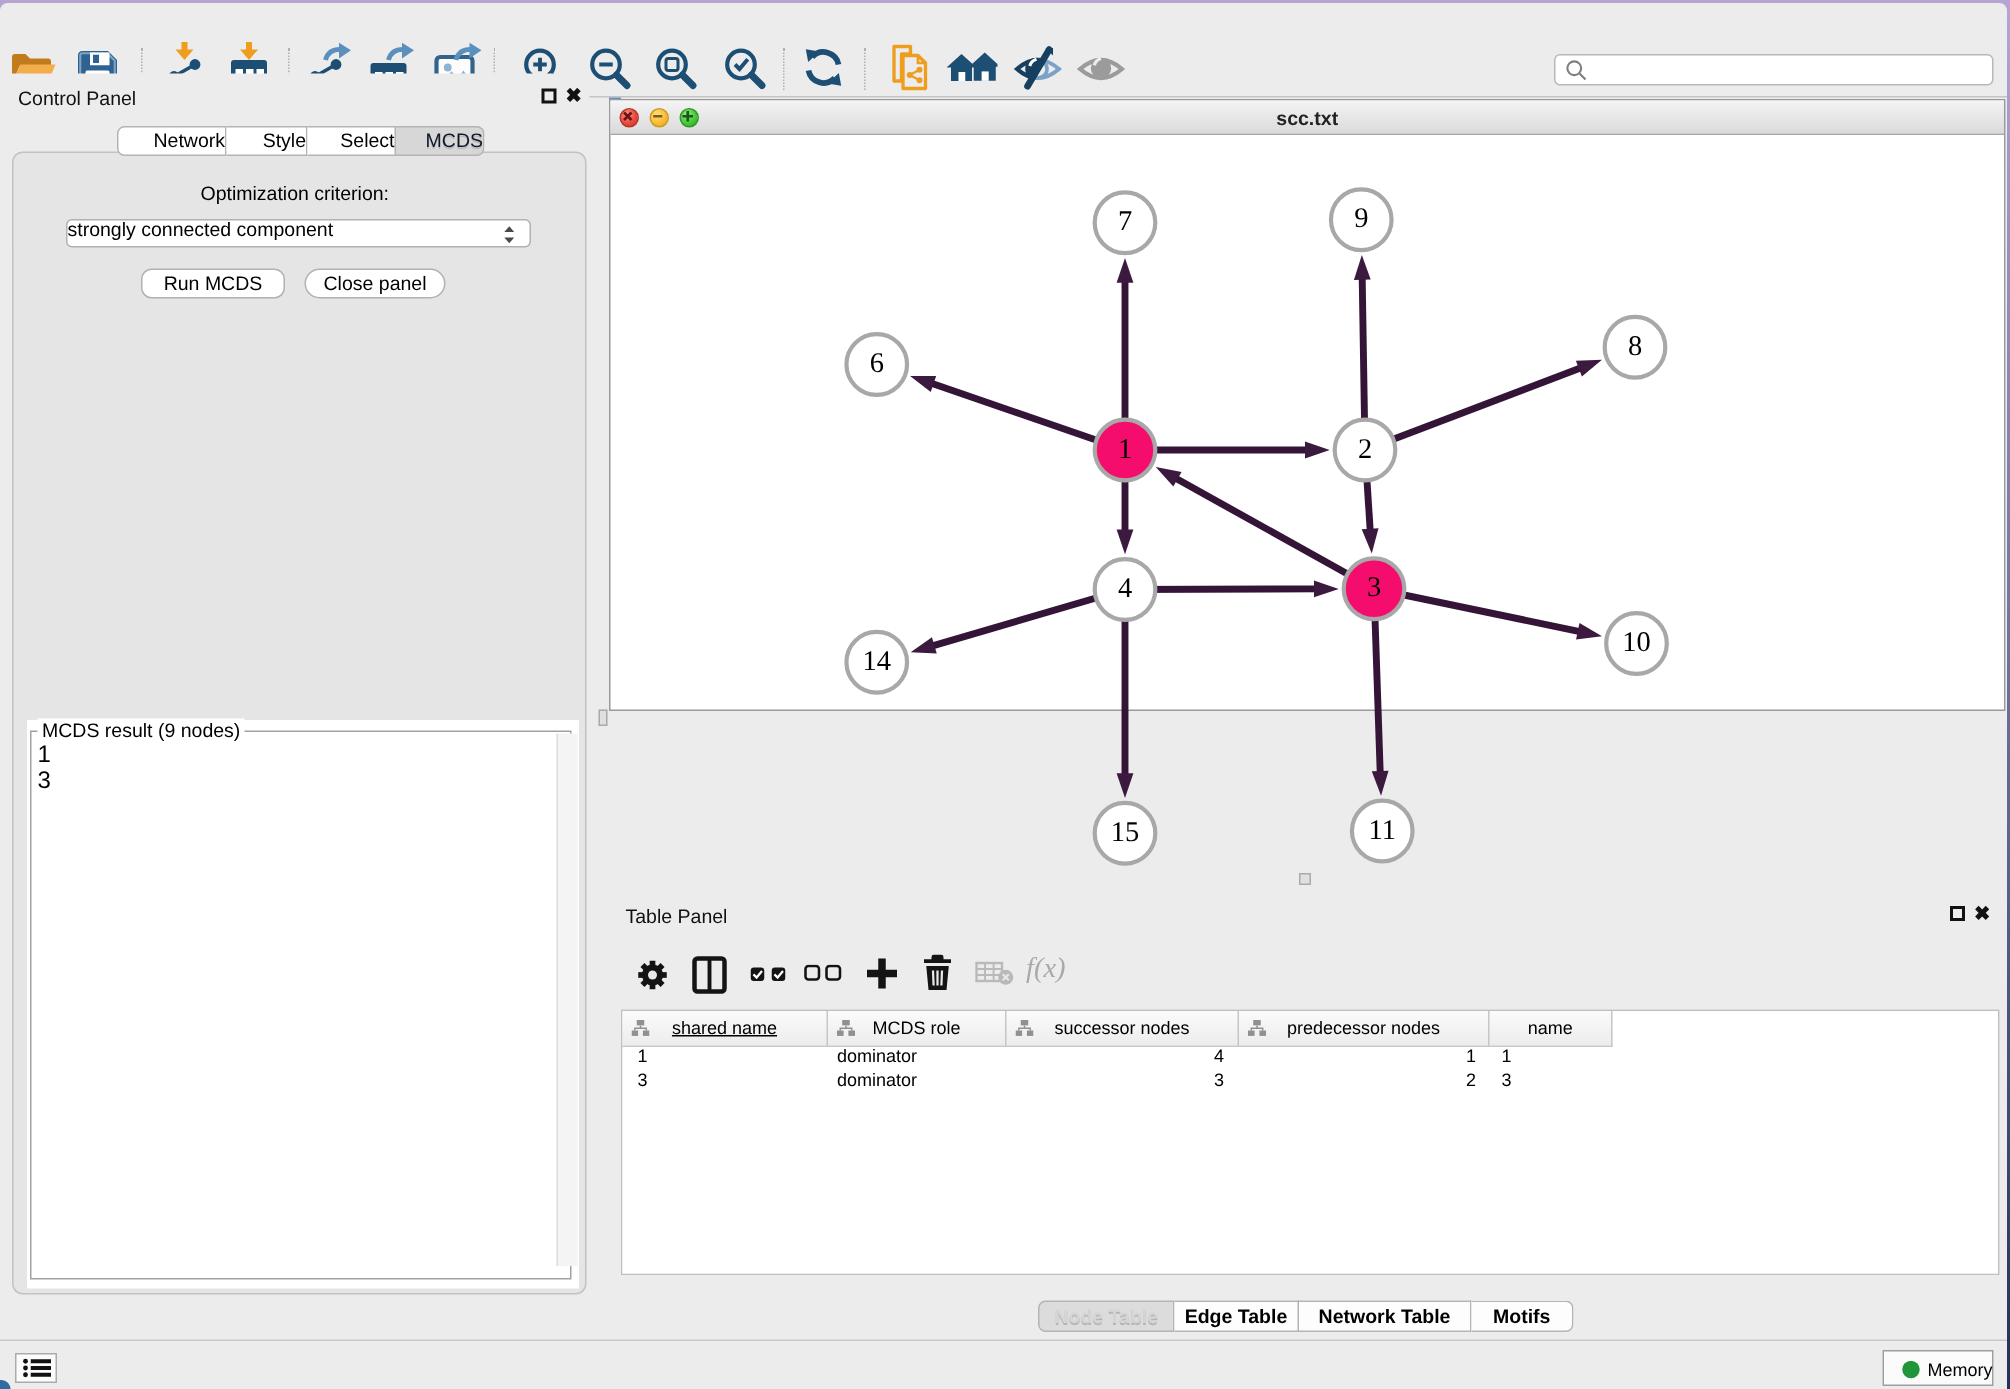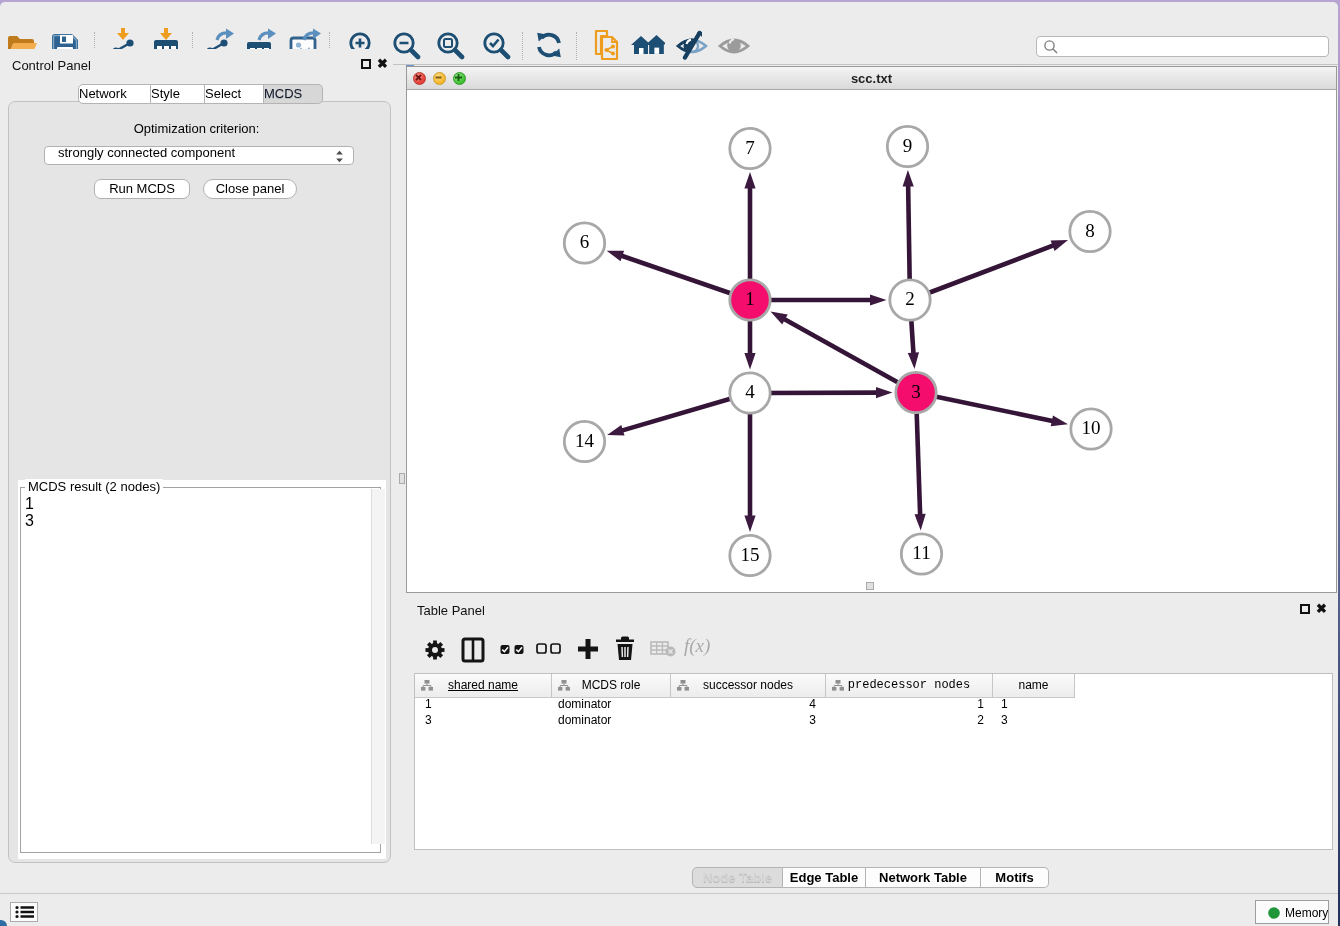--- a/index.html
+++ b/index.html
@@ -14,32 +14,32 @@
 #toolbar { position:absolute; left:0; top:26px; width:1338px; height:37px; background:#ececec; border-bottom:1px solid #c4c4c4; }
 .tbi { position:absolute; top:2px; }
 .tsep { position:absolute; top:4px; width:1px; height:28px; border-left:1px dotted #b0b0b0; }
 #searchbox { position:absolute; left:1036px; top:8px; width:293px; height:21px; background:#fff; border:1px solid #b8b8b8; border-radius:4px; }
 
 #cpanel { position:absolute; left:0; top:47px; width:393px; height:828px; background:#ececec; }
 #cpanel .ptitle { position:absolute; left:12px; top:9px; font-size:13px; color:#111; }
 .fbtn { position:absolute; width:10px; height:10px; border:2px solid #111; }
 .xbtn { position:absolute; font-size:13px; font-weight:bold; color:#111; line-height:12px; }
 #cptabs { position:absolute; top:35px; left:78px; height:20px; }
-.tab { position:absolute; top:0; height:20px; background:#fff; border:1px solid #b4b4b4; font-size:13px; color:#000; text-align:left; line-height:18px; }
+.tab { position:absolute; top:0; height:20px; background:#fff; border:1px solid #b4b4b4; font-size:13px; color:#000; text-align:right; line-height:18px; }
 #cpbox { position:absolute; left:8px; top:52px; width:383px; height:762px; background:#e5e5e5; border:1px solid #c2c2c2; border-radius:7px; }
 #optlabel { position:absolute; top:72px; left:0; width:393px; text-align:center; font-size:13px; color:#000; }
-#dropdown { position:absolute; left:44px; top:97px; width:310px; height:19px; background:#fff; border:1px solid #b1b1b1; border-radius:4px; font-size:13px; color:#000; line-height:12px; padding-left:13px; }
+#dropdown { position:absolute; left:44px; top:97px; width:310px; height:19px; background:#fff; border:1px solid #b1b1b1; border-radius:4px; font-size:13px; color:#000; line-height:12px; }
 .cbtn { position:absolute; top:130px; height:20px; background:#fff; border:1px solid #b1b1b1; border-radius:7px; font-size:13px; color:#000; text-align:center; line-height:18px; }
 #mcdspanel { position:absolute; left:18px; top:431px; width:368px; height:379px; background:#fff; }
 #mcdsfield { position:absolute; left:2px; top:7px; width:361px; height:366px; border:1px solid #a2a2a2; background:#fff; }
 #mcdslabel { position:absolute; left:7px; top:-1px; font-size:13px; color:#000; background:#fff; padding:0 3px; }
 #mcdstext { position:absolute; left:4px; top:8px; font-size:16px; color:#000; line-height:16.5px; }
 #mcdsscroll { position:absolute; right:1px; top:9px; width:14px; height:355px; background:#f4f4f4; border-left:1px solid #dddddd; }
 
-#netwin { position:absolute; left:406px; top:64px; width:931px; height:527px; background:#fff; border:1px solid #999; }
+#netwin { position:absolute; left:406px; top:64px; width:931px; height:408px; background:#fff; border:1px solid #999; }
 #nettitle { position:absolute; left:0; top:0; width:929px; height:23px; background:linear-gradient(#f4f4f4, #dadada); border-bottom:1px solid #a8a8a8; }
 .light { position:absolute; top:5px; width:13px; height:13px; border-radius:50%; }
 .light svg { display:block; position:absolute; left:-1px; top:-1px; }
 #netname { position:absolute; top:4px; left:0; width:100%; text-align:center; font-size:13px; font-weight:bold; color:#222; }
 #graph { position:absolute; left:0; top:24px; }
 
 #tpanel { position:absolute; left:393px; top:591px; width:945px; height:300px; background:#ececec; }
 #tpanel .ptitle { position:absolute; left:24px; top:10px; font-size:13px; color:#111; }
 #ttoolbar { position:absolute; left:22px; top:33px; width:901px; height:37px; background:transparent; }
 #tcontainer { position:absolute; left:21px; top:80px; width:919px; height:177px; background:#fff; border:1px solid #c0c0c0; }
@@ -227,21 +227,21 @@
           <path d="M1.2 8.4 L4.5 12.2 L7.8 8.4 Z" fill="#4a4a4a"></path>
         </svg>
     </div>
     <div class="cbtn" style="left:94px; width:96px;">Run MCDS</div>
     <div class="cbtn" style="left:203px; width:94px;border-radius:10px;">Close panel</div>
     <div id="mcdspanel">
       <div id="mcdsfield">
           <div id="mcdstext">1<br>3</div>
         </div>
       <div id="mcdsscroll"></div>
-      <div id="mcdslabel">MCDS result (2 nodes)</div>
+      <div id="mcdslabel">MCDS result (9 nodes)</div>
     </div>
   </div>
   <div style="position:absolute; left:406px; top:63px; width:8px; height:5px; background:#6a8fd0; border-radius:0 0 4px 0;"></div>
   <div id="netwin">
     <div id="nettitle">
       <div class="light" style="left:6px; background:radial-gradient(circle at 35% 30%, #f5958c, #e8453c 60%, #d03a30); border:1px solid #b5362b;">
           <svg width="11" height="11" viewBox="0 0 11 11">
             <path d="M3 3 L8 8 M8 3 L3 8" stroke="#6d1410" stroke-width="1.8"></path>
           </svg>
         </div>
@@ -385,21 +385,21 @@
               <rect x="0" y="7" width="4.4" height="3.6" fill="#909090"></rect>
               <rect x="7.6" y="7" width="4.4" height="3.6" fill="#909090"></rect>
               <path d="M6 3.6 L6 5.5 M2.2 7 L2.2 5.5 L9.8 5.5 L9.8 7" stroke="#909090" stroke-width="1" fill="none"></path>
             </svg>MCDS role</div>
       <div class="hcell" style="left:256px; width:155px;"><svg width="12" height="11" viewBox="0 0 12 11" style="position:absolute;left:6px;top:6px;">
               <rect x="3.5" y="0" width="5" height="3.6" fill="#909090"></rect>
               <rect x="0" y="7" width="4.4" height="3.6" fill="#909090"></rect>
               <rect x="7.6" y="7" width="4.4" height="3.6" fill="#909090"></rect>
               <path d="M6 3.6 L6 5.5 M2.2 7 L2.2 5.5 L9.8 5.5 L9.8 7" stroke="#909090" stroke-width="1" fill="none"></path>
             </svg>successor nodes</div>
-      <div class="hcell" style="left:411px; width:167px;font-family:Liberation Mono, monospace;"><svg width="12" height="11" viewBox="0 0 12 11" style="position:absolute;left:6px;top:6px;">
+      <div class="hcell" style="left:411px; width:167px;"><svg width="12" height="11" viewBox="0 0 12 11" style="position:absolute;left:6px;top:6px;">
               <rect x="3.5" y="0" width="5" height="3.6" fill="#909090"></rect>
               <rect x="0" y="7" width="4.4" height="3.6" fill="#909090"></rect>
               <rect x="7.6" y="7" width="4.4" height="3.6" fill="#909090"></rect>
               <path d="M6 3.6 L6 5.5 M2.2 7 L2.2 5.5 L9.8 5.5 L9.8 7" stroke="#909090" stroke-width="1" fill="none"></path>
             </svg>predecessor nodes</div>
       <div class="hcell" style="left:578px; width:82px;">name</div>
         </div>
     <div id="tbody">
           <div class="trow" style="left:10px; top:-2px; width:120px; text-align:left;">1</div>
       <div class="trow" style="left:143px; top:-2px; width:100px; text-align:left;">dominator</div>

